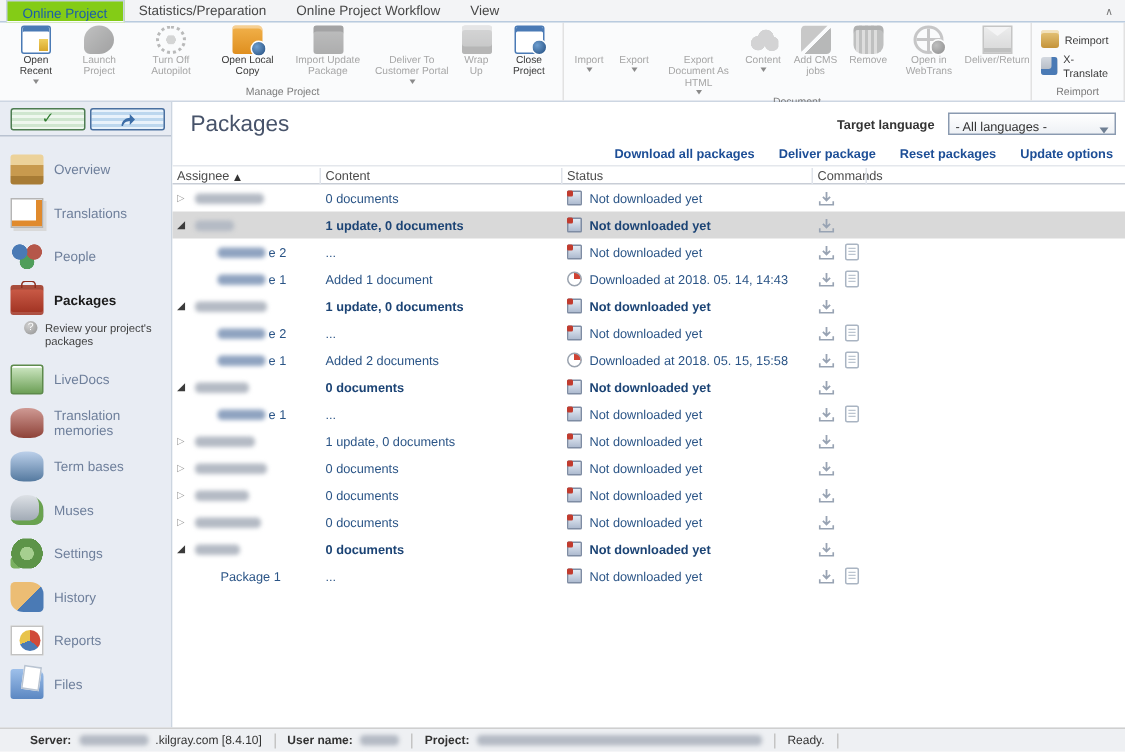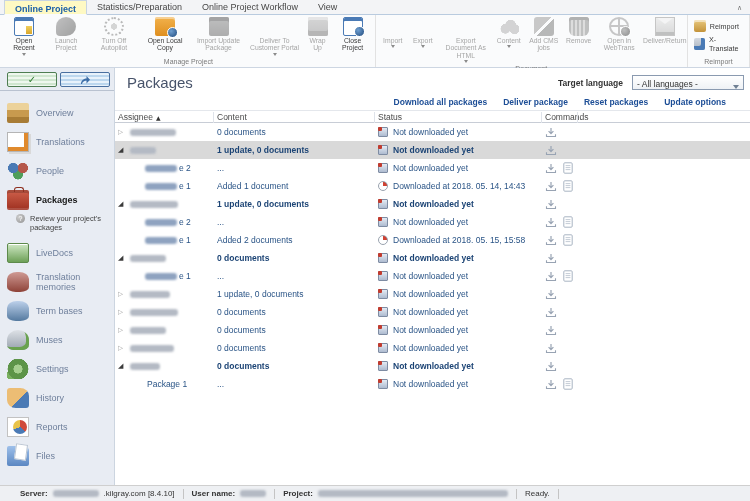--- a/index.html
+++ b/index.html
@@ -18,21 +18,21 @@
   .qa4{background:radial-gradient(circle at 50% 50%,#c7d4e4 0 30%,#5a7ba3 31%);border-radius:50% !important}
   .qa5{background:linear-gradient(135deg,#b9bec6,#868c96)}
   .qa6{background:linear-gradient(180deg,#ffffff,#dfe5ee);border:1px solid #9aa6b6;border-radius:1px}
   .title-text{position:absolute;left:0;right:0;text-align:center;font-size:8px;color:#4a4a4a}
   .win-controls{margin-left:auto;display:flex;z-index:2}
   .win-controls span{width:20px;text-align:center;font-size:9px;color:#555;cursor:default;line-height:14px}
 
   
   .tabbar{height:15px;display:flex;align-items:flex-end;background:#f3f4f6;border-bottom:1px solid #b9cbdf;position:relative;padding-left:4px}
   .tab{font-size:9px;color:#474747;padding:2px 10px 1px 10px;height:15px;line-height:12px}
-  .tab.selected{background:#fef9c3;border:1px solid #c8d4e2;border-bottom:1px solid #fafbfc;color:#1b5fa8;margin-bottom:-1px;font-weight:bold}
+  .tab.selected{background:#84cc16;border:1px solid #c8d4e2;border-bottom:1px solid #fafbfc;color:#1b5fa8;margin-bottom:-1px;font-weight:normal}
   .ribbon-collapse{position:absolute;right:8px;bottom:2px;font-size:7px;color:#777;font-family:"DejaVu Sans",sans-serif}
 
   
   .ribbon{height:53px;background:#fafbfc;border-bottom:1px solid #cdd6e2;display:flex;align-items:stretch;padding-left:2px}
   .rgroup{display:flex;flex-direction:column;border-right:1px solid #e2e2e2;padding:1px 2px 0 2px}
   .rbuttons{flex:1;display:flex;align-items:flex-start}
   .rlabel{height:10px;text-align:center;font-size:7px;color:#7a7a7a;line-height:9px}
   .rbtn{display:flex;flex-direction:column;align-items:center;max-width:56px;min-width:30px;padding:1px 2px;text-align:center;cursor:default}
   .rbtn .lbl{font-size:6.8px;line-height:7.4px;color:#3a3a3a;margin-top:1px}
   .rbtn.disabled .lbl{color:#a6a6a6}
@@ -99,21 +99,21 @@
   .nic-files::after{content:"";position:absolute;right:2px;top:-2px;width:10px;height:14px;background:#fff;border:1px solid #b9c4d2;transform:rotate(8deg)}
 
   
   .main{flex:1;display:flex;flex-direction:column;background:#fff;min-width:0}
   .main-header{height:27px;display:flex;align-items:center;padding:2px 6px 0 12px}
   .page-title{font-size:15px;color:#47536a;font-weight:400}
   .tl-wrap{margin-left:auto;display:flex;align-items:center;gap:9px}
   .tl-label{font-size:8.5px;font-weight:bold;color:#333}
   .tl-select{width:112px;height:15px;border:1px solid #8a9ab0;background:linear-gradient(#fff,#eef1f5);display:flex;align-items:flex-end;font-size:8.5px;color:#333;padding:0 4px;position:relative}
   .tl-select .sel-caret{margin-left:auto;width:0;height:0;border-left:3px solid transparent;border-right:3px solid transparent;border-top:4px solid #6f7f93}
-  .links-row{height:14px;display:flex;justify-content:flex-end;gap:16px;padding-right:24px;align-items:center}
+  .links-row{height:14px;display:flex;justify-content:flex-end;gap:16px;padding-right:8px;align-items:center}
   .plink{font-size:8.5px;font-weight:bold;color:#1d4e96;cursor:pointer;white-space:nowrap}
 
   
   .ptable{margin-top:1px;position:relative}
   .thead{height:13px;position:relative;border-bottom:1px solid #c8cdd6;border-top:1px solid #e4e7ec;font-size:8.5px;color:#4a4a4a;background:#fff}
   .thead span.h{position:absolute;top:1px;line-height:11px}
   .thead .vsep{position:absolute;top:1px;width:1px;height:11px;background:#dfe3ea}
   .sort-arrow{font-size:6px;color:#333;font-family:"DejaVu Sans",sans-serif;margin-left:3px}
   .trow{height:18px;position:relative;font-size:8.5px;line-height:18px;color:#2a5486;cursor:default}
   .trow.sel{background:#d9d9d9}

